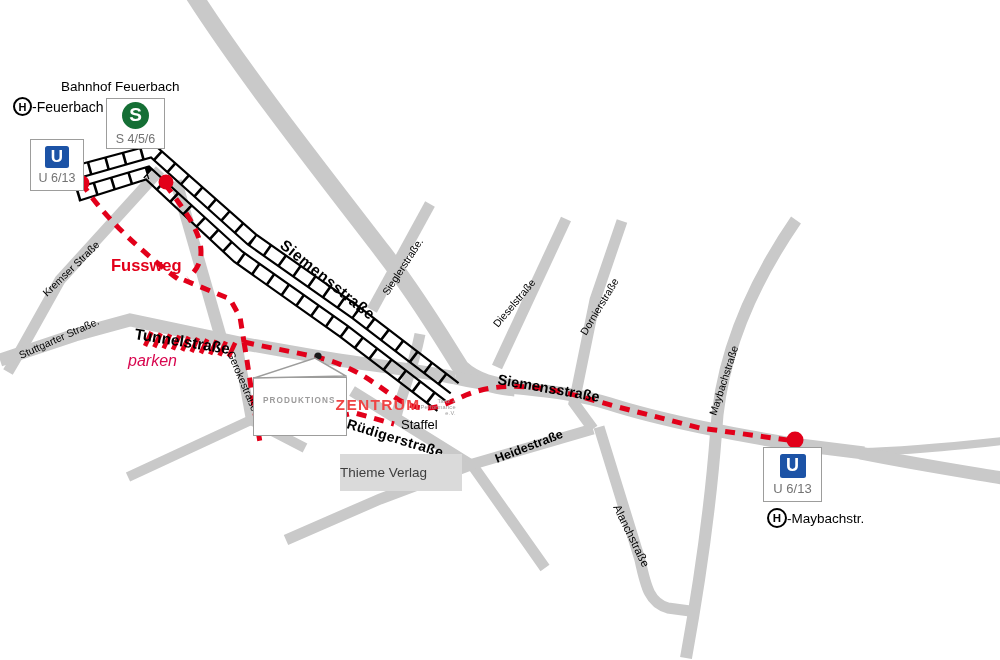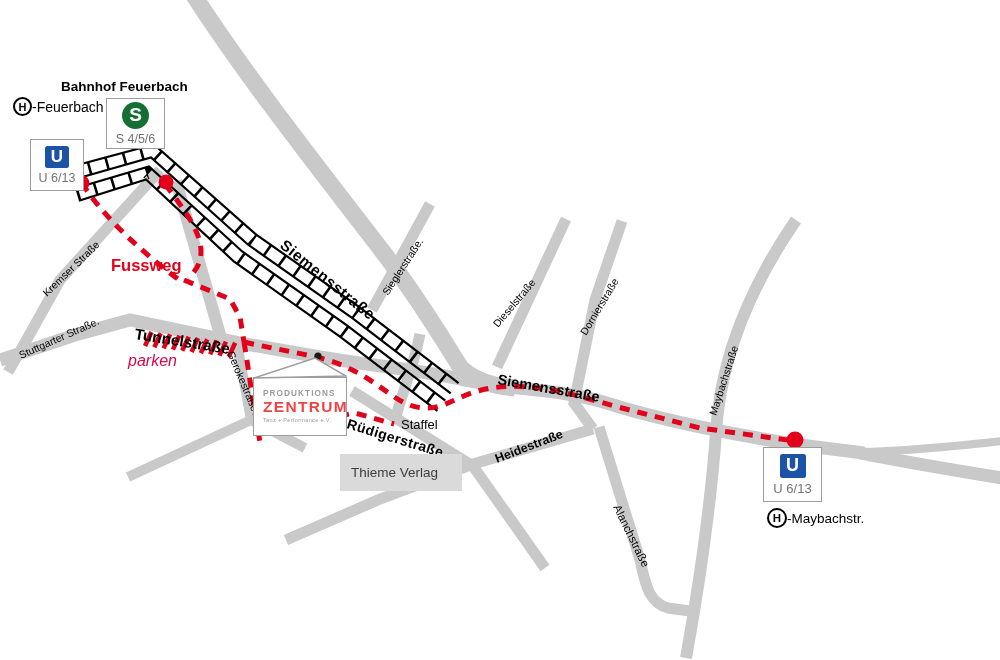--- a/index.html
+++ b/index.html
@@ -11,35 +11,35 @@
   .stationbox{position:absolute;background:#fff;border:1.5px solid #9d9d9c;
       display:flex;flex-direction:column;align-items:center;justify-content:center;gap:3px;}
   .ulogo{background:#1c53a6;color:#fff;font-weight:bold;display:flex;align-items:center;
       justify-content:center;border-radius:2.5px;}
   .slogo{background:#156f35;color:#fff;font-weight:bold;display:flex;align-items:center;
       justify-content:center;border-radius:50%;}
   .lines{color:#737373;font-size:12.5px;}
   .hcirc{display:inline-flex;align-items:center;justify-content:center;border:2px solid #000;
       border-radius:50%;background:#fff;font-weight:bold;color:#000;box-sizing:border-box;}
   .bahnhof{position:absolute;left:13px;top:79px;color:#000;}
-  .bahnhof .t1{font-weight:bold;font-size:13.5px;padding-left:48px;}
+  .bahnhof .t1{font-weight:normal;font-size:13.5px;padding-left:48px;}
   .bahnhof .t2{margin-top:3px;font-size:14px;display:flex;align-items:center;}
   .hmay{position:absolute;left:767px;top:508px;font-size:13.5px;color:#000;
       display:flex;align-items:center;}
   .venue{position:absolute;left:253px;top:356px;width:94px;}
   .venue .roofsvg{display:block;}
   .venue .vbox{box-sizing:border-box;width:94px;height:59px;background:#fff;
       border:1.6px solid #9d9d9c;margin-top:-2px;display:flex;align-items:center;
       padding:4px 3px 4px 5px;gap:4px;}
-  .venue .vt{display:flex;flex-direction:column;line-height:1.08;}
+  .venue .vt{display:flex;flex-direction:row;line-height:1.08;text-align:right;}
   .venue .l1{font-size:8.2px;font-weight:bold;color:#9c9b9b;letter-spacing:1.1px;}
   .venue .l2{font-size:15.5px;font-weight:bold;color:#ef4444;letter-spacing:1.3px;}
   .venue .l3{font-size:5.6px;color:#9c9b9b;letter-spacing:0.3px;margin-top:1px;}
   .verlag{position:absolute;left:340px;top:454px;width:122px;height:37px;background:#dadada;
-      font-size:13.5px;color:#3d3d3d;line-height:37px;padding-left:11px;box-sizing:border-box;}
+      font-size:13.5px;color:#3d3d3d;line-height:37px;padding-left:0;box-sizing:border-box;}
 </style>
 </head>
 <body>
 
 <div class="map">
 
   <svg class="base" width="1000" height="660" viewBox="0 0 1000 660">
 
     <g stroke="#c9c9c9" fill="none" stroke-linecap="butt">
       <path stroke-width="17" d="M193,-6 C245,75 320,170 383,252 C420,300 443,340 461,368 C476,382 495,386 515,388"></path>

